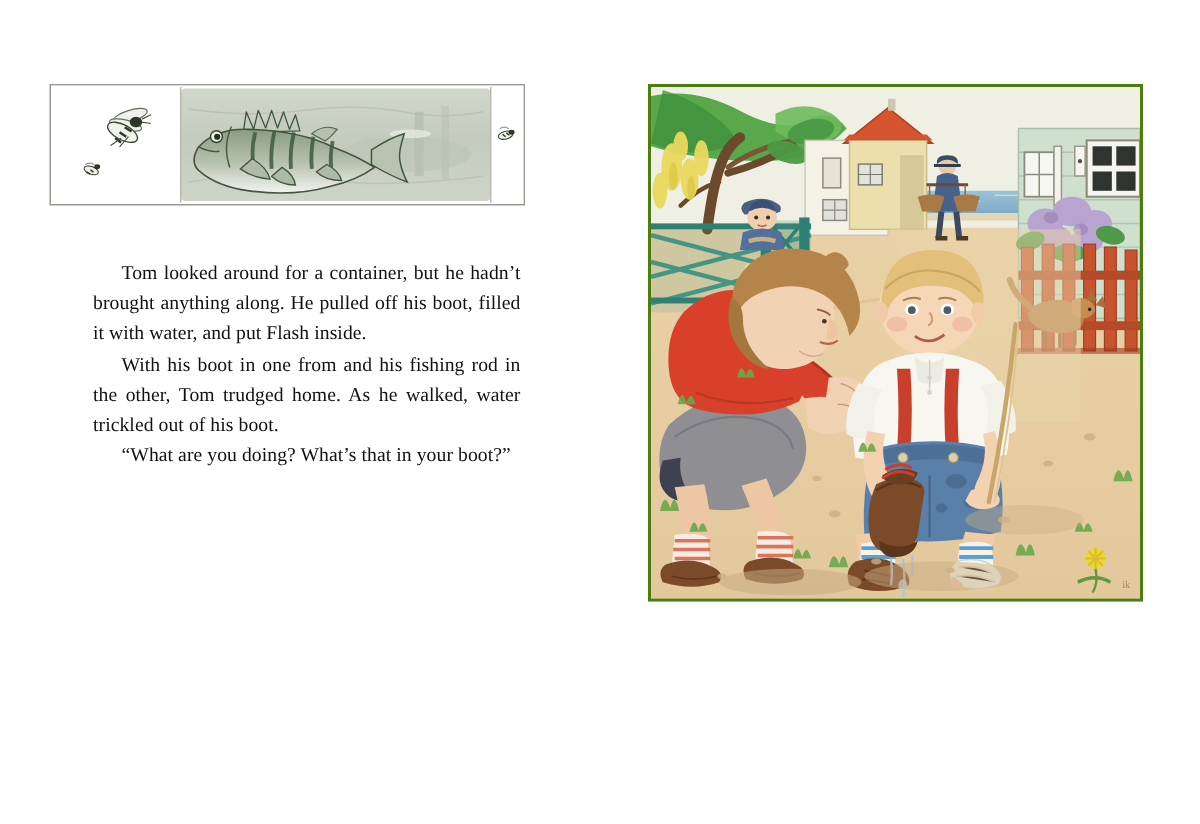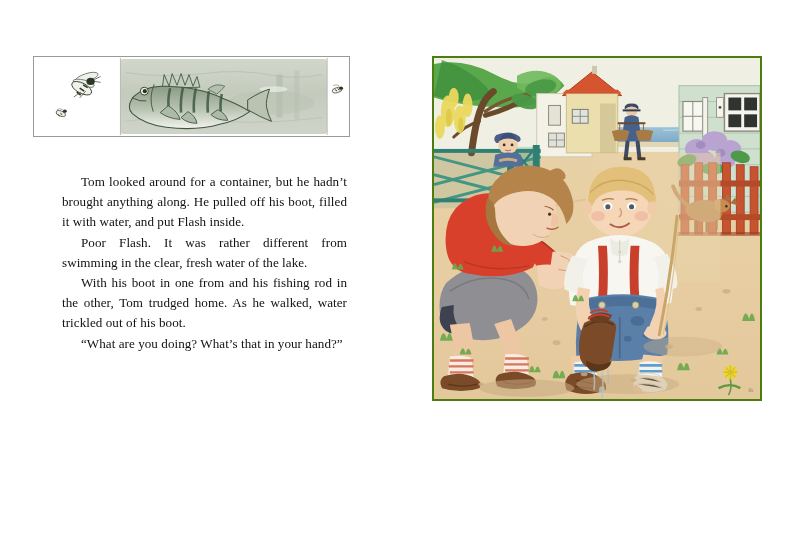--- a/index.html
+++ b/index.html
@@ -173,23 +173,22 @@
               <path d="M7.5 4.4 l2 1.6"></path>
             </g>
           <ellipse cx="11" cy="4" rx="2" ry="1.7" fill="#2d3726"></ellipse>
           <path d="M3 1.5 q3 -2 6 0" stroke="#8d958a" stroke-width="0.8" fill="none"></path>
         </g>
       </svg>
     </div>
 
     <div id="left-text" class="textblock">
       <p>Tom looked around for a container, but he hadn’t brought anything along. He pulled off his boot, filled it with water, and put Flash inside.</p>
-      <p>Poor Flash. It was rather different from swimming in the clear, fresh water of the lake.</p>
       <p>With his boot in one from and his fishing rod in the other, Tom trudged home. As he walked, water trickled out of his boot.</p>
-      <p>“What are you doing? What’s that in your hand?”</p>
+      <p>“What are you doing? What’s that in your boot?”</p>
     </div>
   </div>
 
   <div id="right-page">
 
     <div id="main-illustration">
       <svg viewBox="0 0 330 345" preserveAspectRatio="none">
         <defs>
           <linearGradient id="groundGrad" x1="0" y1="0" x2="0" y2="1">
             <stop offset="0%" stop-color="#e9d3ab"></stop>

